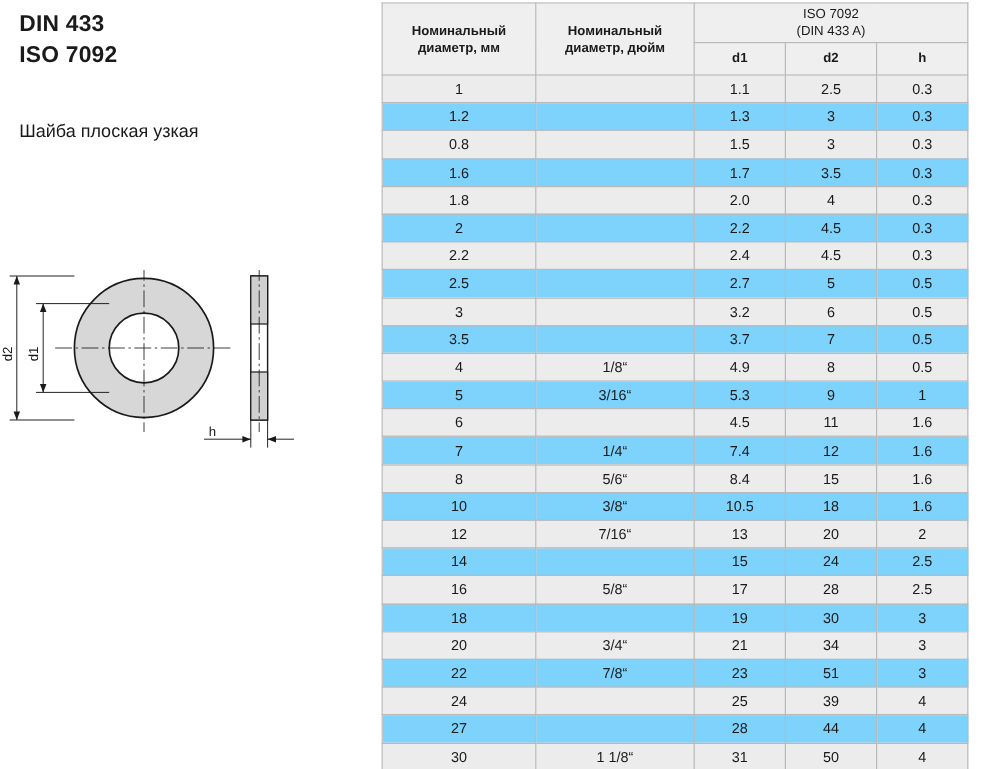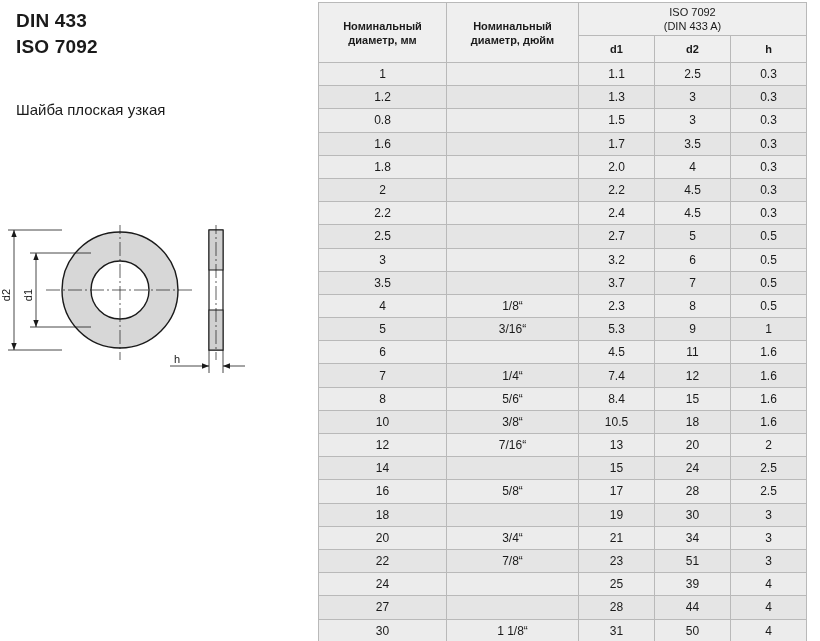--- a/index.html
+++ b/index.html
@@ -85,21 +85,21 @@
   .th-nom-in { height: 58px; }
   .th-iso { height: 32px; font-size: 10.5px; font-weight: normal; }
   .th-iso b { display: block; font-weight: normal; }
   .th-sub { height: 26px; font-size: 12px; }
   table.spec tbody td {
     height: 22.2px;
     font-size: 12px;
     line-height: 22px;
   }
   tbody tr.shade td { background: #ececec; }
-  tbody tr.plain td { background: #e5e5e5; margin-top: 13px; }
+  tbody tr.plain td { background: #7dd3fc; margin-top: 13px; }
 
   col.c-mm { width: 128px; }
   col.c-in { width: 132px; }
   col.c-d1 { width: 76px; }
   col.c-d2 { width: 76px; }
   col.c-h  { width: 76px; }
 </style>
 </head>
 <body>
 
@@ -262,21 +262,21 @@
           <tr class="plain">
             <td>3.5</td>
             <td></td>
             <td>3.7</td>
             <td>7</td>
             <td>0.5</td>
           </tr>
           <tr class="shade">
             <td>4</td>
             <td>1/8“</td>
-            <td>2.3</td>
+            <td>4.9</td>
             <td>8</td>
             <td>0.5</td>
           </tr>
           <tr class="plain">
             <td>5</td>
             <td>3/16“</td>
             <td>5.3</td>
             <td>9</td>
             <td>1</td>
           </tr>

